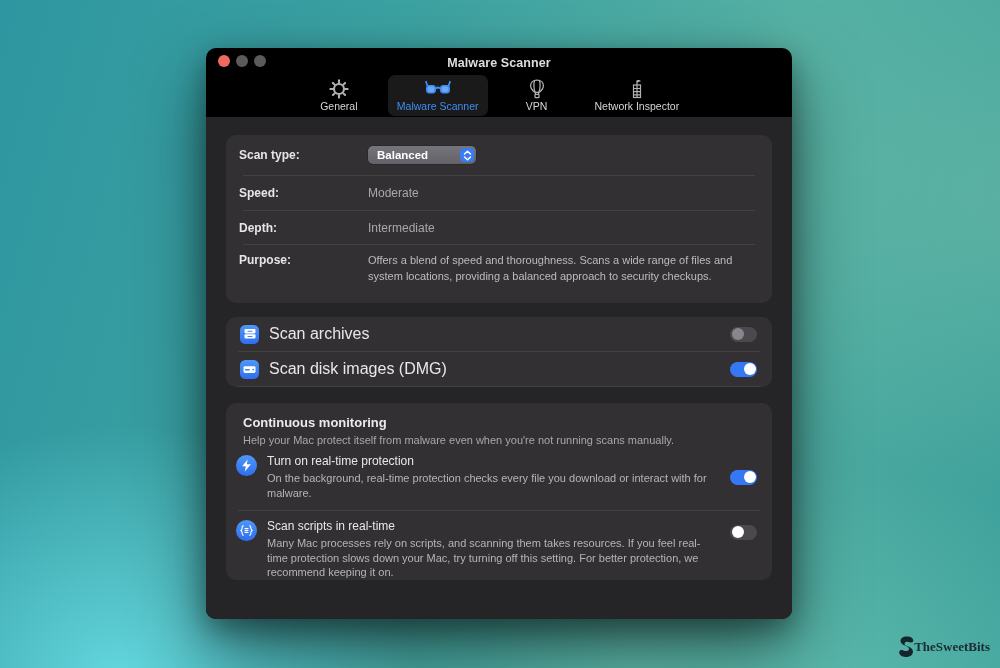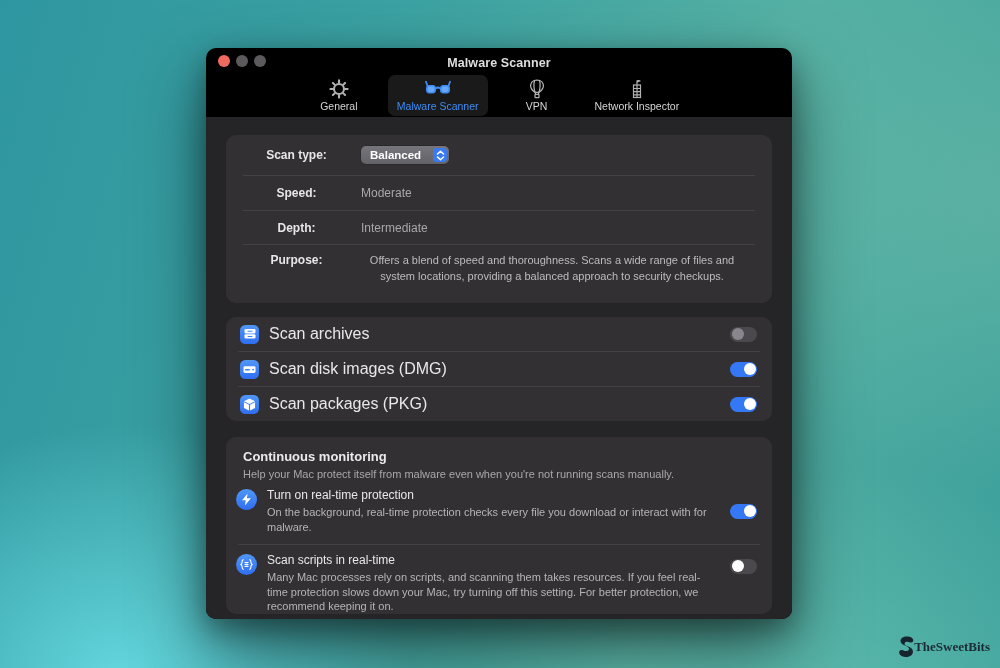--- a/index.html
+++ b/index.html
@@ -34,27 +34,27 @@
   .tab-label{font-size:10.5px;color:#d6d5d7;margin-top:1px;white-space:nowrap;}
   .tab.selected .tab-label{color:#3f8df5;}
   
   .content{background:#252427;height:504px;box-sizing:border-box;padding:18px 20px 0;}
   .card{background:#333033;border-radius:10px;overflow:hidden;}
   .card1{margin-bottom:14px;}
   .card2{margin-bottom:16px;}
   .sep{height:1px;background:rgba(255,255,255,.085);margin:0 12px;}
   .sep.wide{margin:0 17px;}
   
-  .srow{display:flex;align-items:center;padding:0 6px;text-align:center;}
+  .srow{display:flex;align-items:center;padding:0 13px;}
   .srow-label{width:129px;flex:none;font-size:12px;font-weight:bold;color:#e7e5e7;}
   .srow-value{font-size:12px;color:#a9a7aa;}
   .srow.h40{height:40px;} .srow.h34{height:34px;} .srow.h33{height:33px;}
   .srow.purpose{height:50px;align-items:flex-start;padding-top:8px;box-sizing:content-box;}
   .srow.purpose .srow-value{font-size:11px;line-height:1.45;color:#bdbbbd;max-width:382px;}
-  .popup{display:flex;align-items:center;width:88px;height:18px;border-radius:5px;
+  .popup{display:flex;align-items:center;width:108px;height:18px;border-radius:5px;
          background:linear-gradient(#76757b,#636268);padding:0 2px 0 9px;box-sizing:border-box;
          justify-content:space-between;box-shadow:0 0 0 .5px rgba(0,0,0,.3);}
   .popup-text{font-size:11.5px;color:#fff;font-weight:bold;}
   .popup-btn{width:14px;height:14px;border-radius:4px;background:#3a7bf2;display:flex;
              align-items:center;justify-content:center;}
   
   .orow{display:flex;align-items:center;height:34px;padding:0 15px 0 14px;}
   .app-icon{width:19px;height:19px;border-radius:5.5px;flex:none;
             background:linear-gradient(#4f97f8,#2f6ef0);display:flex;align-items:center;justify-content:center;}
   .app-icon.round{border-radius:50%;width:21px;height:21px;}
@@ -202,33 +202,20 @@
             <circle cx="10.2" cy="6.6" r="0.95" fill="#3a82f7"></circle>
             <rect x="2" y="5.9" width="4.8" height="1.5" rx="0.45" fill="#3a82f7"></rect>
           </svg>
         </div>
         <div class="orow-label">Scan disk images (DMG)</div>
         <div class="toggle" data-state="on">
             <div class="knob"></div>
           </div>
       </div>
       <div class="sep"></div>
-      <div class="orow">
-        <div class="app-icon">
-          <svg width="13" height="13" viewBox="0 0 14 14">
-            <polygon points="7,0.5 13,3.5 7,6.5 1,3.5" fill="#fff"></polygon>
-            <polygon points="1,4.7 6.4,7.4 6.4,13.5 1,10.8" fill="#fff"></polygon>
-            <polygon points="13,4.7 7.6,7.4 7.6,13.5 13,10.8" fill="#fff"></polygon>
-          </svg>
-        </div>
-        <div class="orow-label">Scan packages (PKG)</div>
-        <div class="toggle" data-state="on">
-            <div class="knob"></div>
-          </div>
-      </div>
     </div>
 
     <div class="card card3">
       <div class="mon-heading">Continuous monitoring</div>
       <div class="mon-sub">Help your Mac protect itself from malware even when you're not running scans manually.</div>
 
       <div class="mrow vcenter">
         <div class="app-icon round">
           <svg width="11" height="13" viewBox="0 0 11 13">
             <path d="M6.6 0.4 L1.1 7.3 H4.7 L3.9 12.6 L9.9 5.3 H5.9 Z" fill="#fff"></path>

